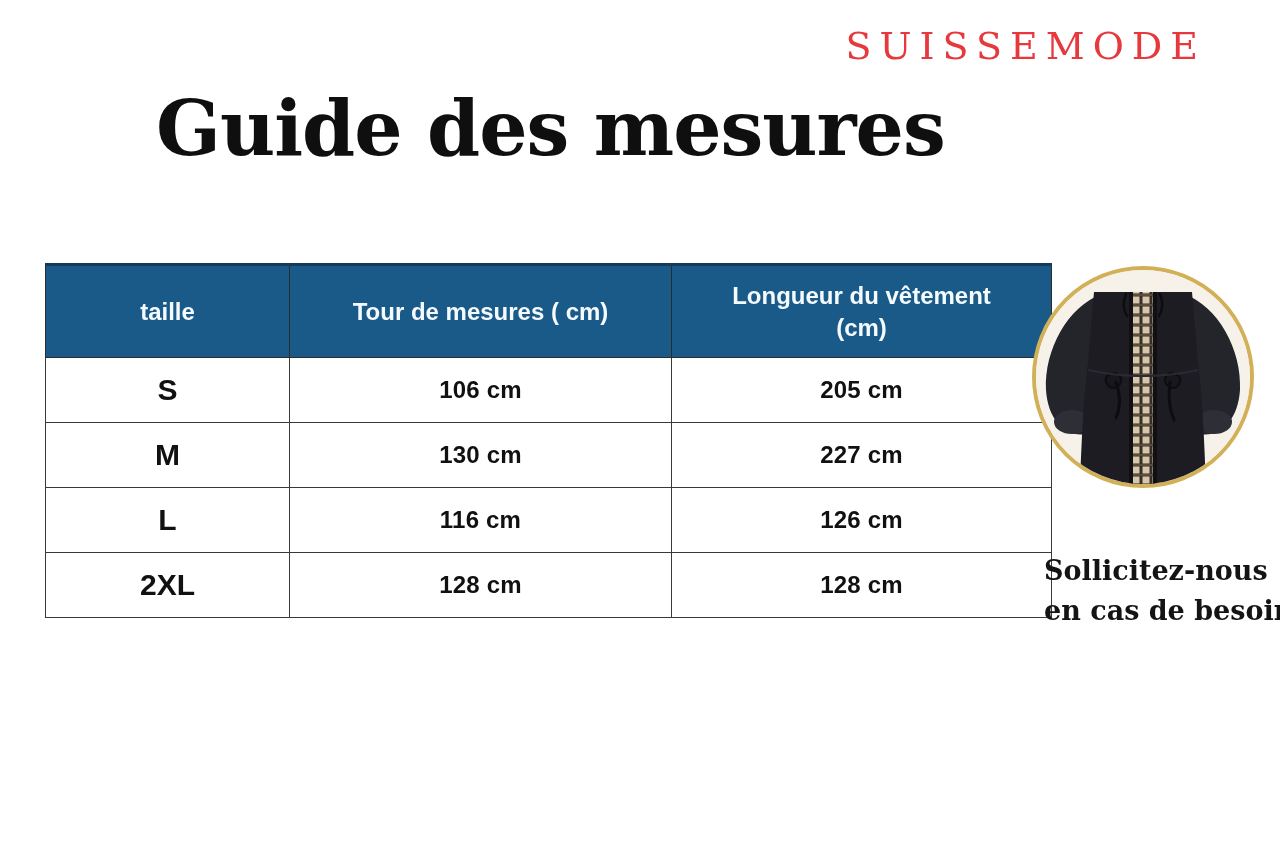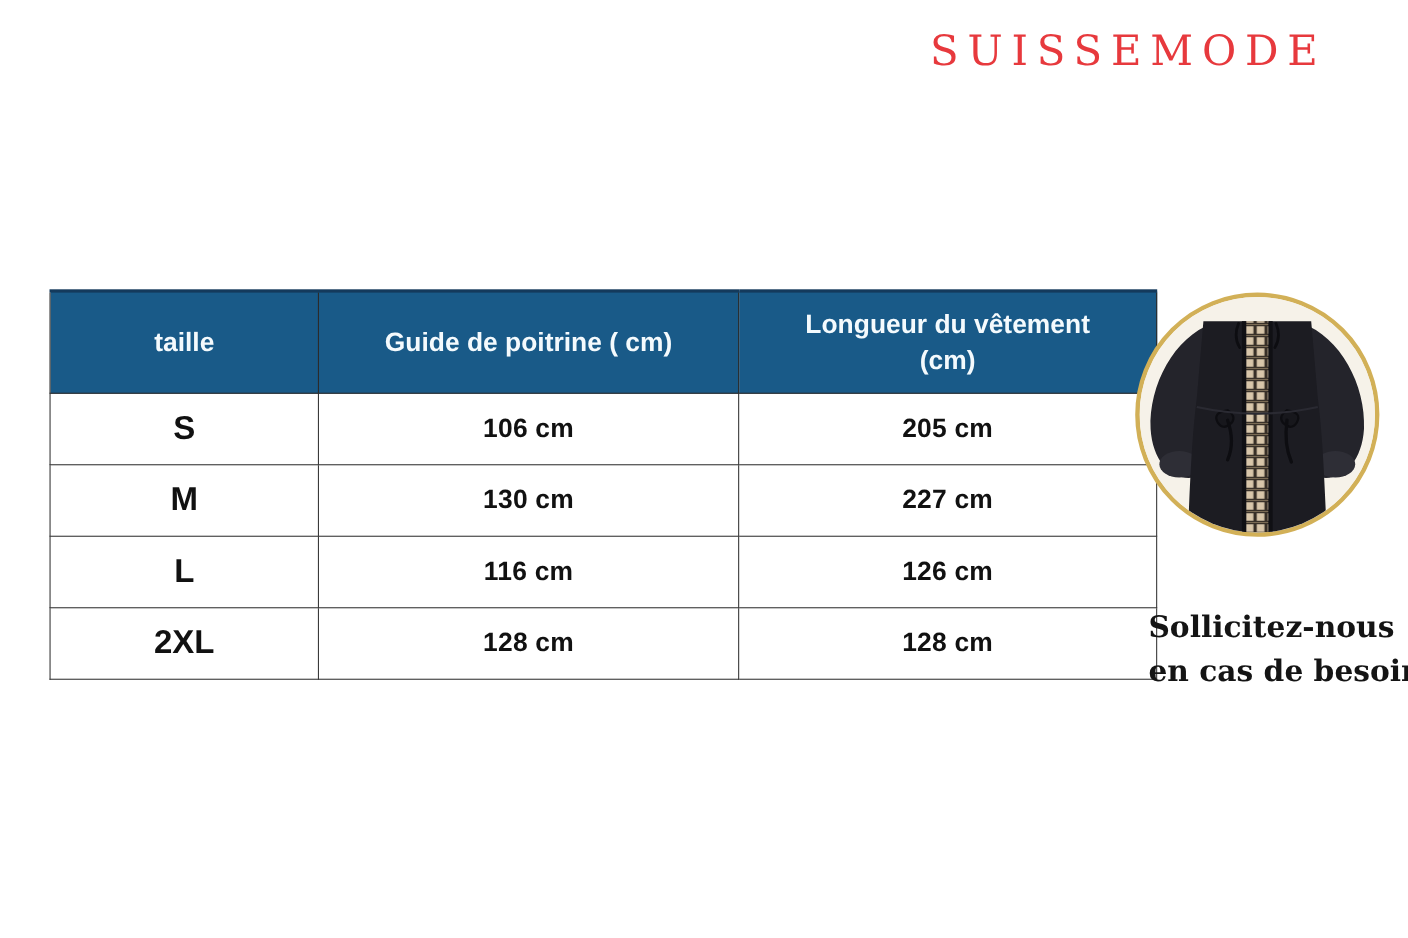--- a/index.html
+++ b/index.html
@@ -106,34 +106,35 @@
   }
   .note span { display: block; }
 </style>
 </head>
 <body>
 
 <div class="page">
 
   <div class="logo">SUISSEMODE</div>
 
+  <h1 class="title">Guide des mesures</h1>
 
   <table class="size-table">
     <colgroup>
         <col class="c0">
         <col class="c1">
         <col class="c2">
       </colgroup>
     <thead>
       <tr>
         <th>
           <span class="line">taille</span>
         </th>
         <th>
-          <span class="line">Guide de poitrine ( cm)</span>
+          <span class="line">Tour de mesures ( cm)</span>
         </th>
         <th>
           <span class="line">Longueur du vêtement</span>
           <span class="line">(cm)</span>
         </th>
       </tr>
     </thead>
     <tbody>
       <tr>
         <td class="size-cell">S</td>

